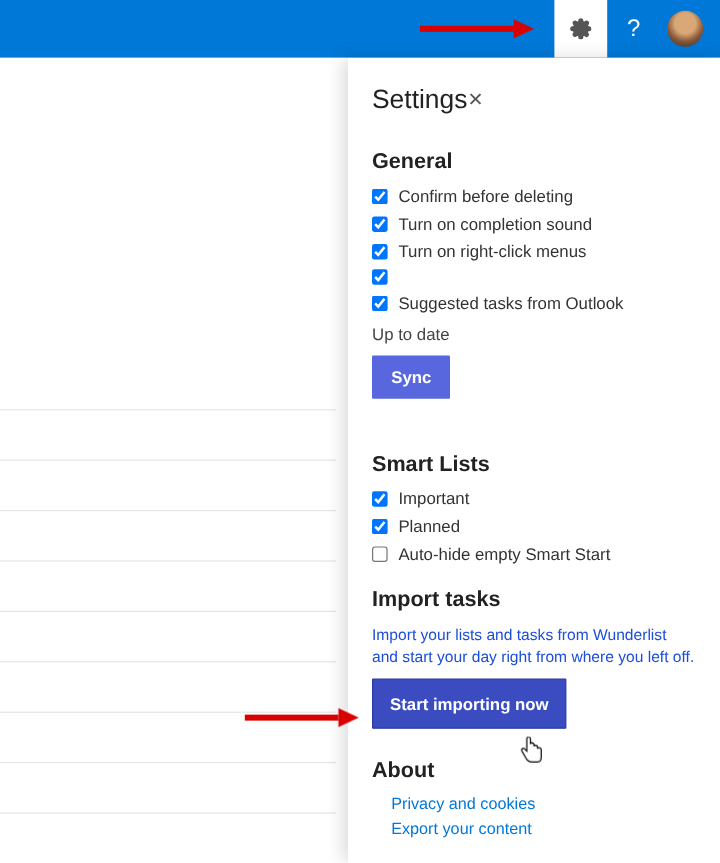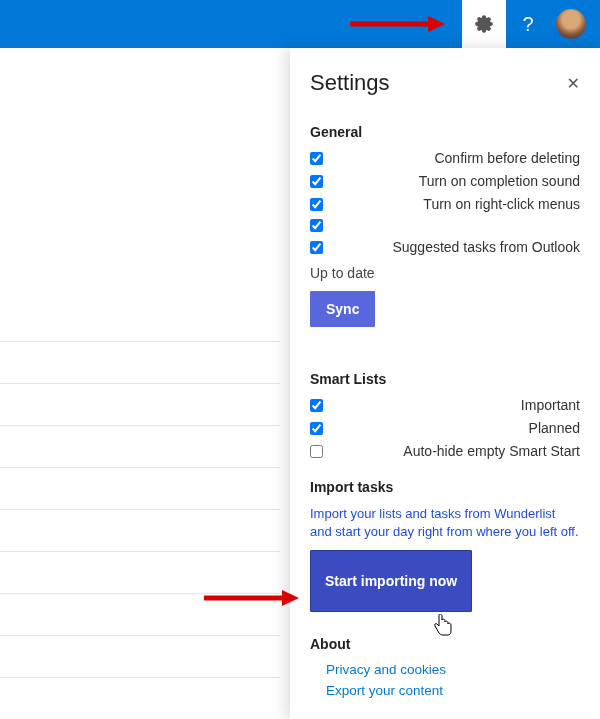--- a/index.html
+++ b/index.html
@@ -55,28 +55,27 @@
       bottom: 0;
       background: #fff;
       box-shadow: -4px 0 14px rgba(0,0,0,0.15);
       padding: 22px 20px 10px 20px;
       overflow-y: auto;
       font-size: 14px;
       color: #333;
     }
     .panel-header {
       display: flex;
-      justify-content: space-between;
       align-items: center;
       margin-bottom: 28px;
     }
     .panel-title { font-size: 22px; font-weight: 400; color: #222; }
     .close-x { font-size: 16px; color: #555; cursor: pointer; }
-    .section-title { font-weight: 600; font-size: 14px; margin-bottom: 10px; margin-top: 6px; color: #222; }
-    .check-row { display: flex; align-items: center; margin: 7px 0; font-size: 14px; color: #333; justify-content: space-between; }
+    .section-title { font-weight: 600; font-size: 18px; margin-bottom: 10px; margin-top: 6px; color: #222; }
+    .check-row { display: flex; align-items: center; margin: 7px 0; font-size: 14px; color: #333; }
     .check-row input { margin-right: 9px; width: 13px; height: 13px; }
     .status-text { margin-top: 10px; font-size: 14px; color: #444; }
     .sync-btn {
       margin-top: 10px;
       margin-bottom: 24px;
       display: inline-block;
       background: #5867dd;
       color: #fff;
       border: none;
       padding: 10px 16px;
@@ -85,21 +84,21 @@
       cursor: pointer;
       border-radius: 1px;
     }
     .section-block { margin-top: 8px; margin-bottom: 20px; }
     .desc { font-size: 13px; color: #1d4ed8; line-height: 1.35; margin: 4px 0 10px 0; }
     .import-btn {
       display: inline-block;
       background: #3b4cc0;
       color: #fff;
       border: 1px solid #2a3a9f;
-      padding: 22px 14px;
+      padding: 12px 14px;
       font-size: 14px;
       font-weight: 600;
       cursor: pointer;
       border-radius: 1px;
       position: relative;
     }
     .link { color: #0078d7; font-size: 13.5px; display: block; margin: 6px 16px; cursor: pointer; }
     .cursor-hand {
       position: absolute;
       left: 432px;

